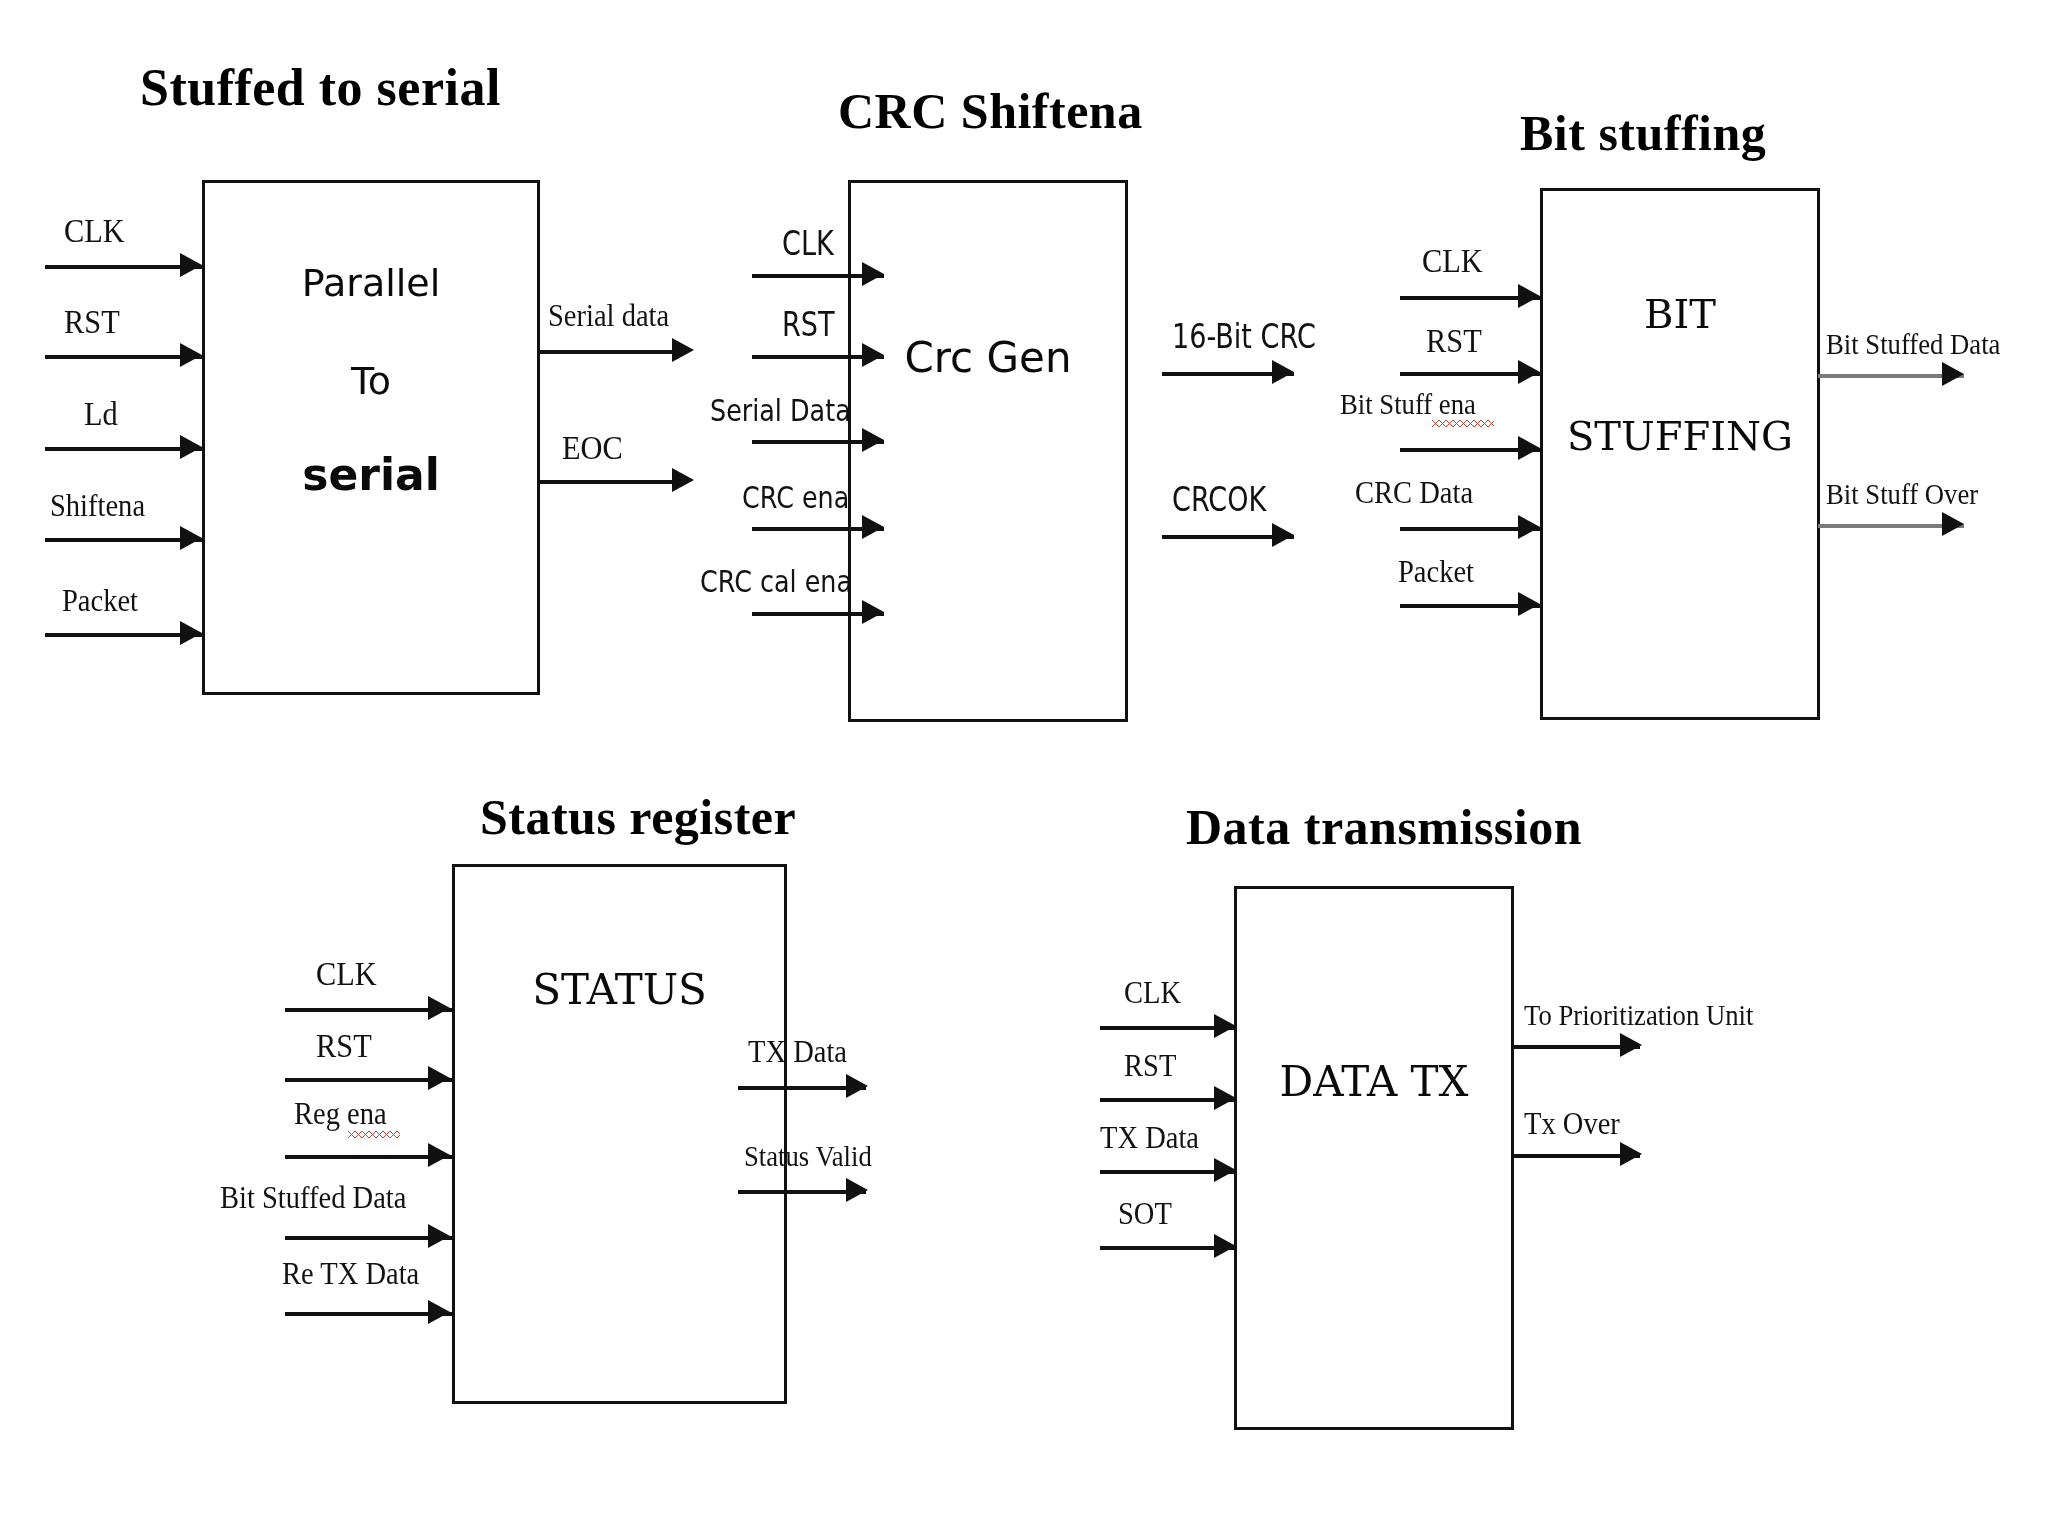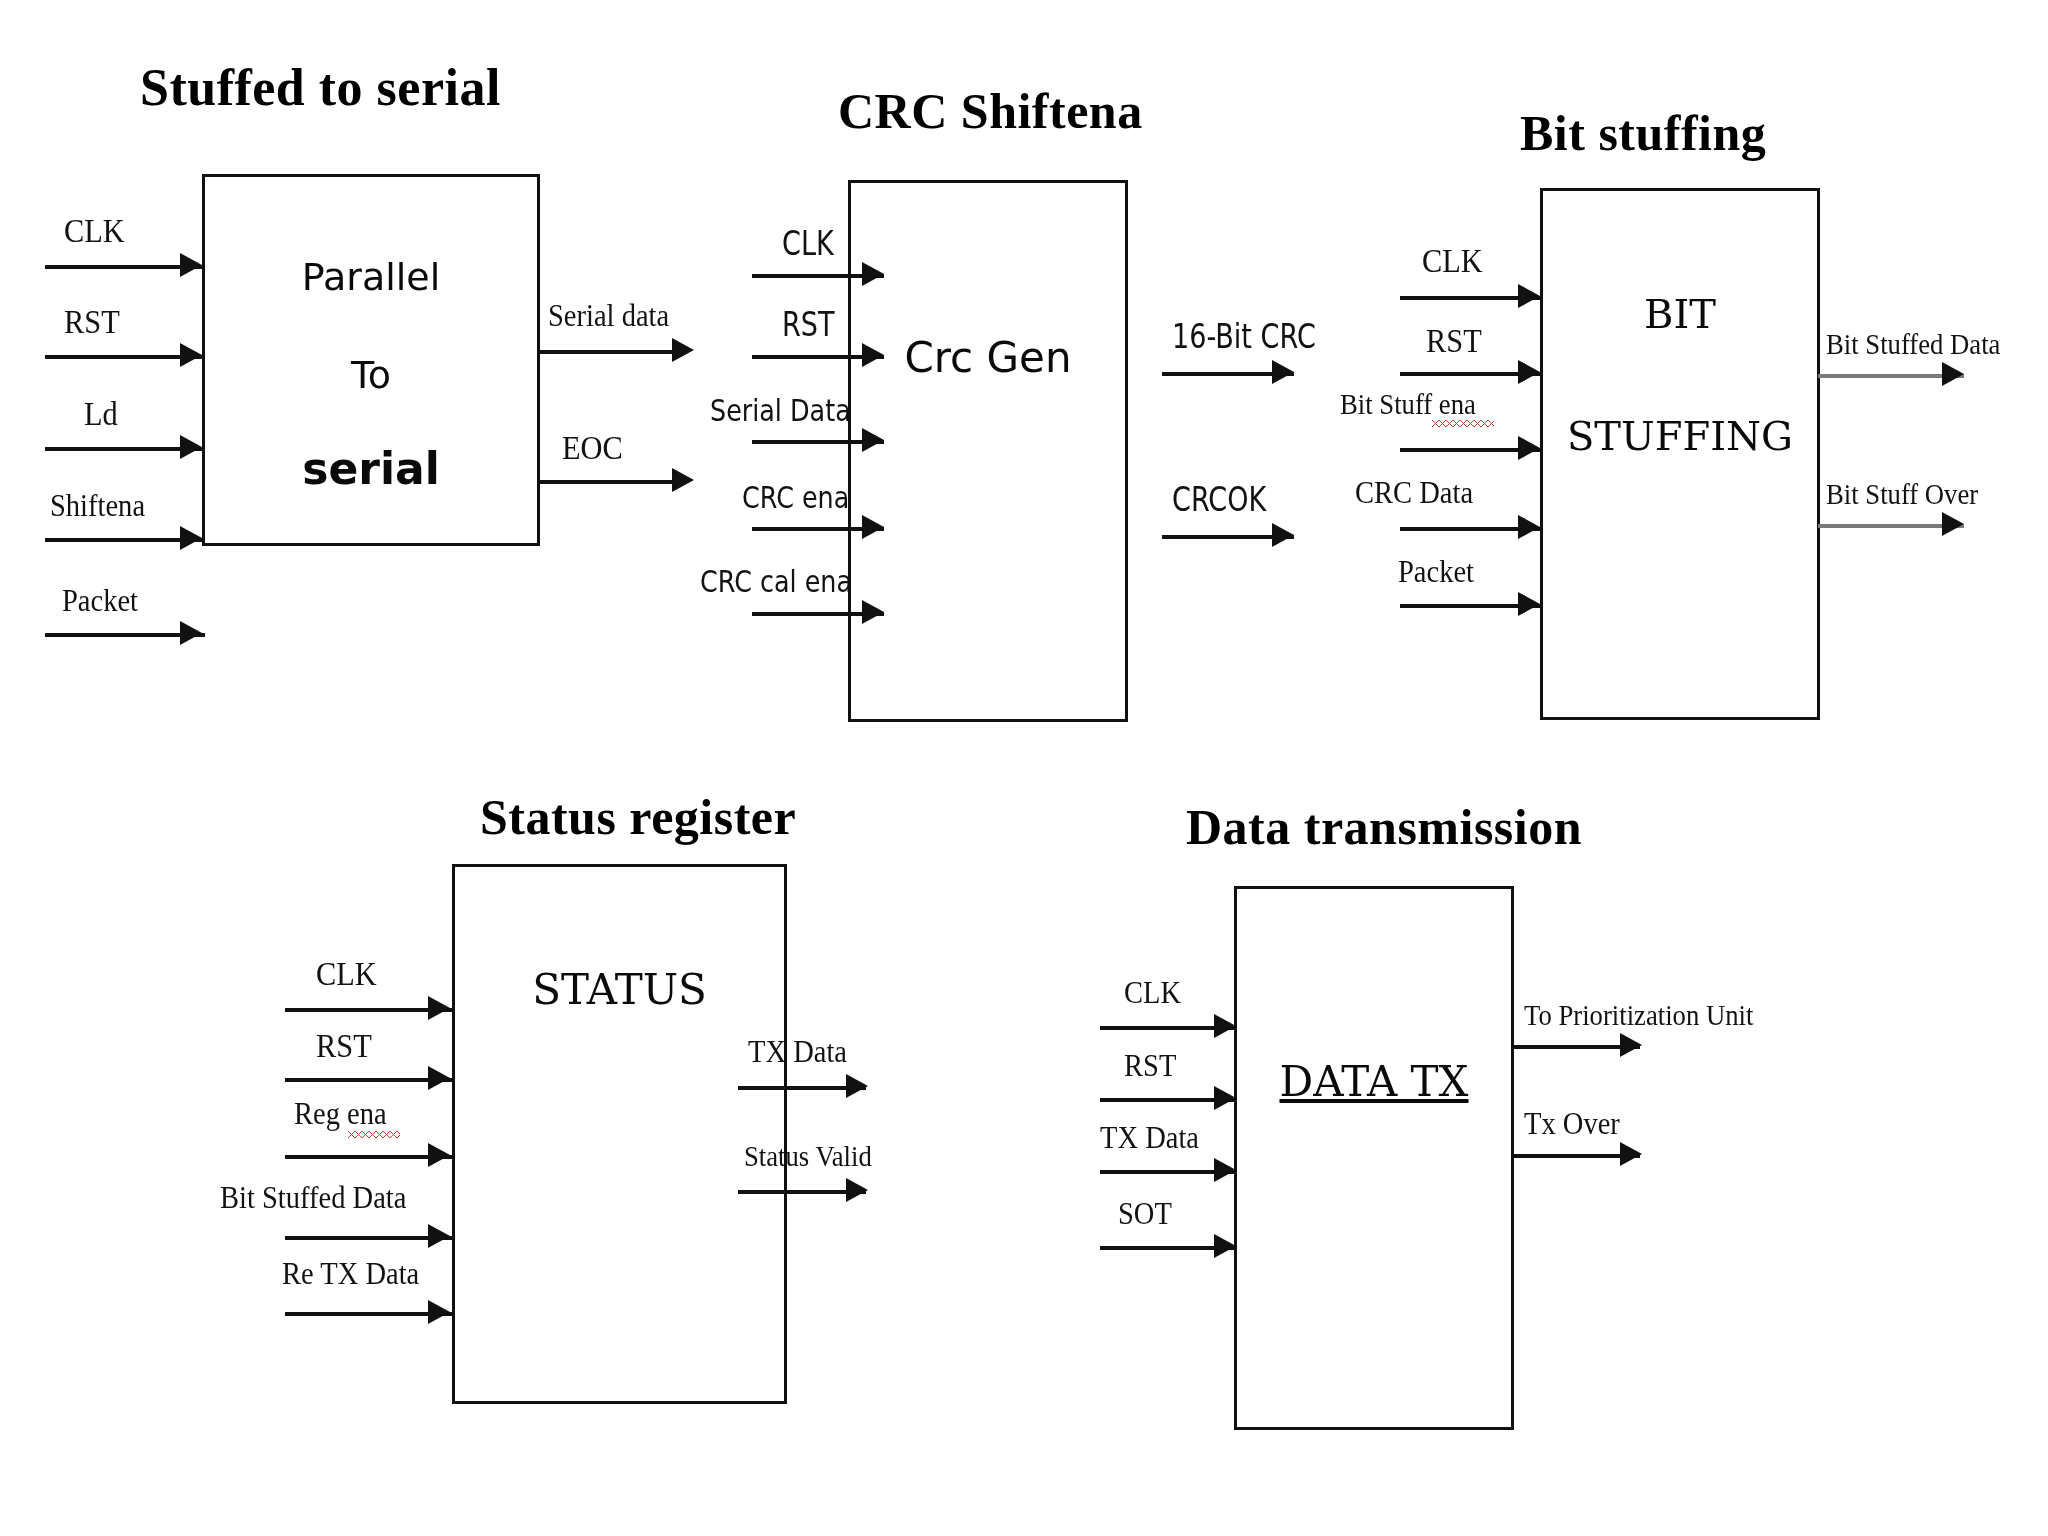--- a/index.html
+++ b/index.html
@@ -107,21 +107,21 @@
   <div class="block-title" style="left:140px; top:58px; font-size:52px;">Stuffed to serial</div>
 
   <div class="block-title" style="left:838px; top:82px; font-size:50px;">CRC Shiftena</div>
 
   <div class="block-title" style="left:480px; top:788px; font-size:50px;">Status register</div>
 
   <div class="block-title" style="left:1520px; top:104px; font-size:50px;">Bit stuffing</div>
 
   <div class="block-title" style="left:1178px; top:798px; font-size:50px;margin-left:8px;">Data transmission</div>
 
-  <div class="module-box" style="left:202px; top:174px; width:338px; height:372px;">
+  <div class="module-box" style="left:202px; top:180px; width:338px; height:515px;">
     <div class="module-label sans" style="top:78px; font-size:38px;">Parallel</div>
     <div class="module-label sans-bold" style="top:266px; font-size:44px;">serial</div>
     <div class="module-label sans" style="top:176px; font-size:38px;">To</div>
   </div>
 
   <div class="wire" style="left:45px; top:265px; width:160px;"></div>
   <div class="arrow-head" style="left:180px; top:253px;"></div>
   <div class="signal-label cond" style="left:64px; top:215px; font-size:33px;">CLK</div>
 
   <div class="wire" style="left:45px; top:355px; width:160px;"></div>
@@ -241,21 +241,21 @@
 
   <div class="wire" style="left:738px; top:1086px; width:128px;"></div>
   <div class="arrow-head" style="left:846px; top:1074px;"></div>
   <div class="signal-label cond" style="left:748px; top:1036px; font-size:31px;">TX Data</div>
 
   <div class="wire" style="left:738px; top:1190px; width:128px;"></div>
   <div class="arrow-head" style="left:846px; top:1178px;"></div>
   <div class="signal-label cond" style="left:744px; top:1142px; font-size:29px;">Status Valid</div>
 
   <div class="module-box" style="left:1234px; top:886px; width:280px; height:544px;">
-    <div class="module-label" style="top:168px; font-size:42px;text-decoration:underline;">DATA TX</div>
+    <div class="module-label" style="top:168px; font-size:42px;">DATA TX</div>
   </div>
 
   <div class="wire" style="left:1100px; top:1026px; width:136px;"></div>
   <div class="arrow-head" style="left:1214px; top:1014px;"></div>
   <div class="signal-label cond" style="left:1124px; top:977px; font-size:31px;">CLK</div>
 
   <div class="wire" style="left:1100px; top:1098px; width:136px;"></div>
   <div class="arrow-head" style="left:1214px; top:1086px;"></div>
   <div class="signal-label cond" style="left:1124px; top:1050px; font-size:31px;">RST</div>
 

